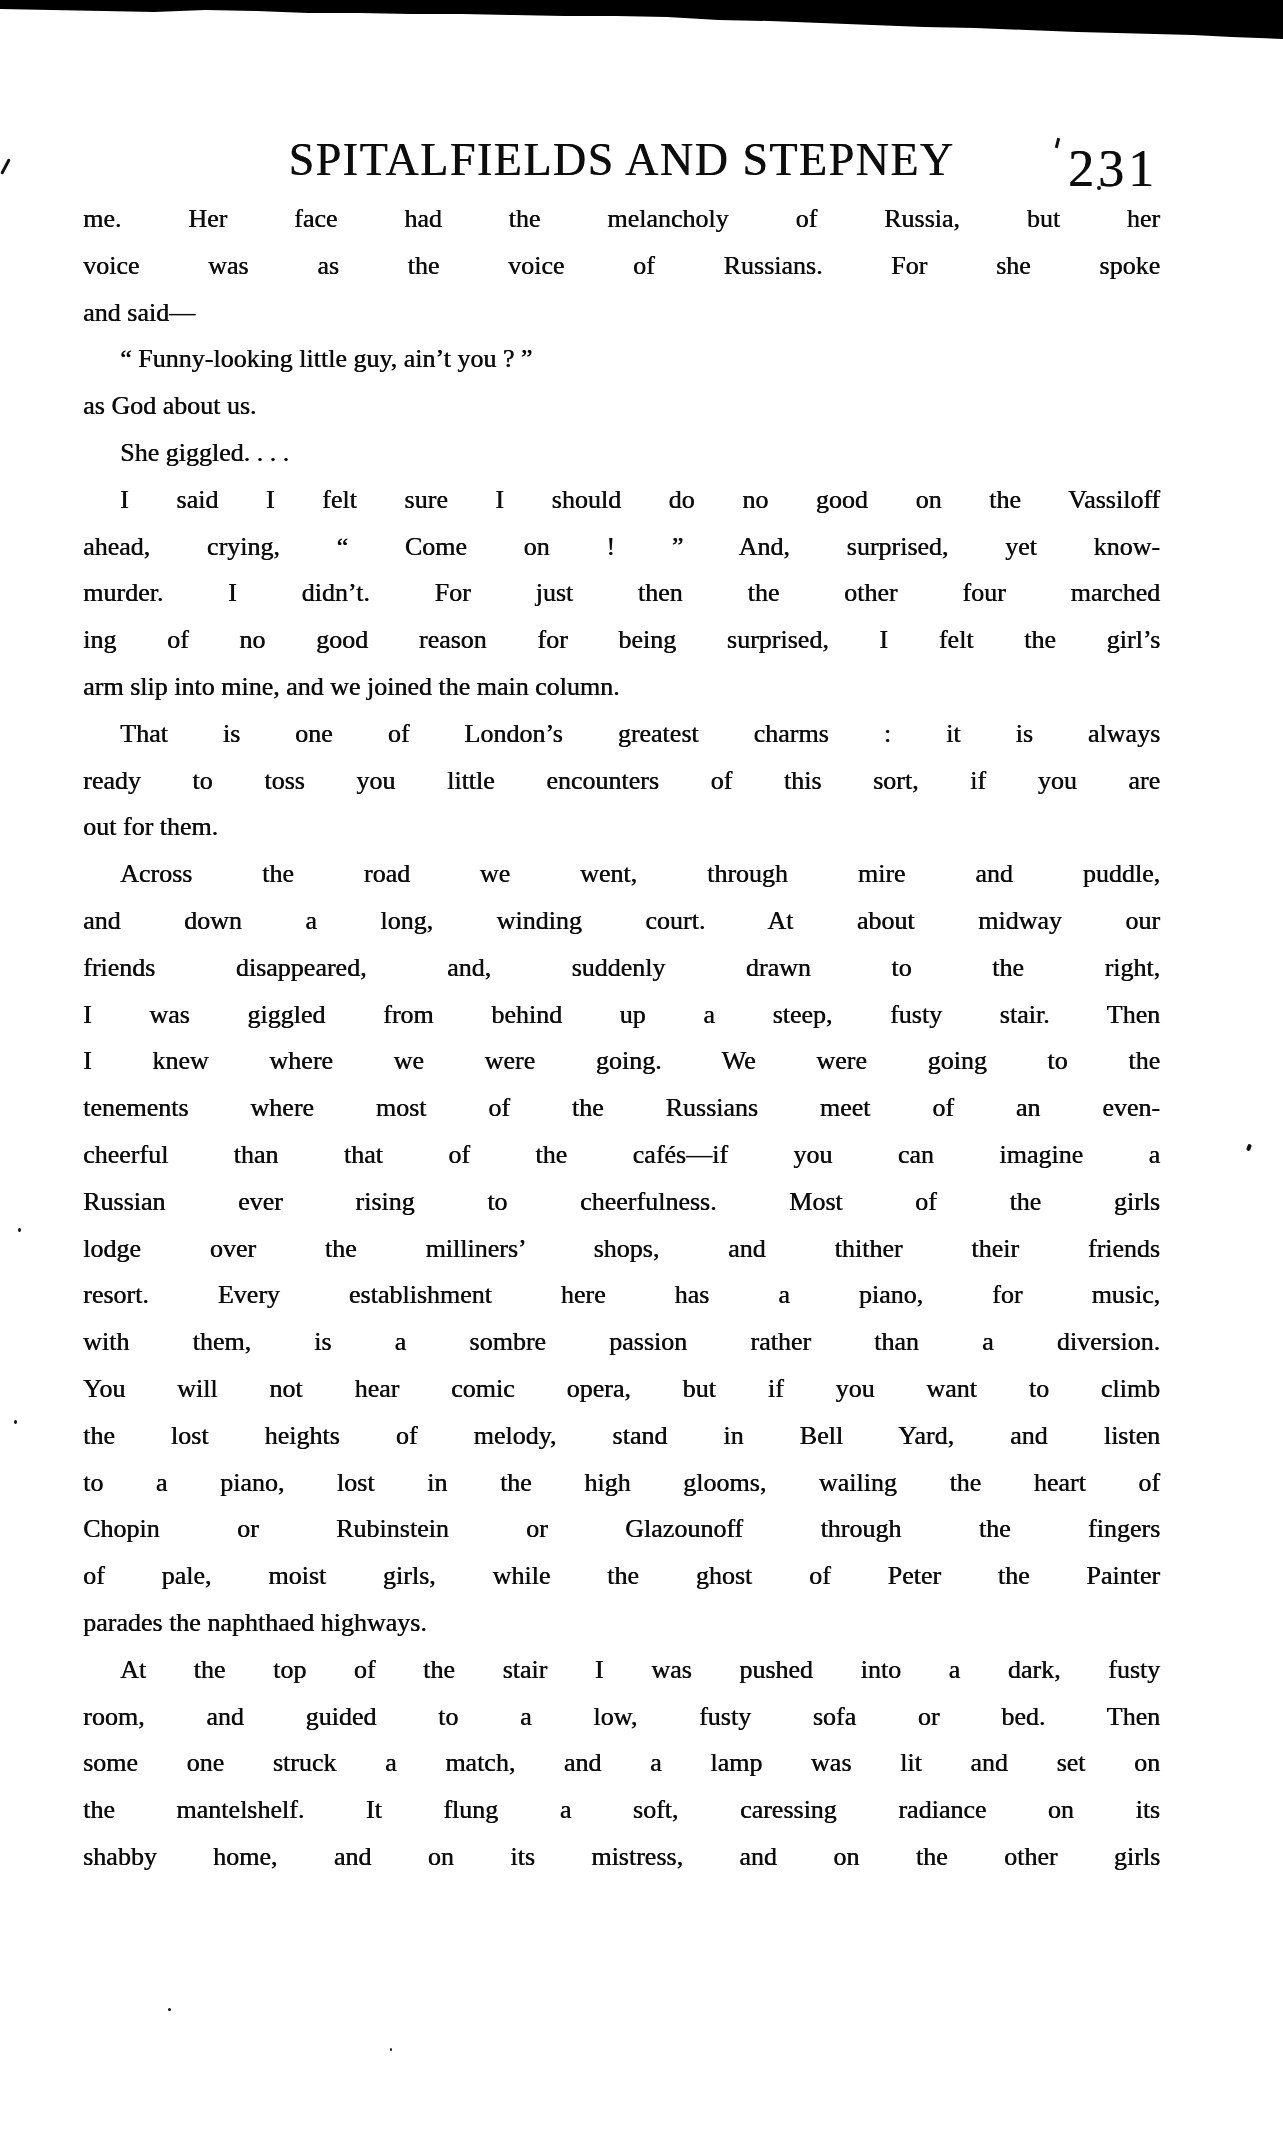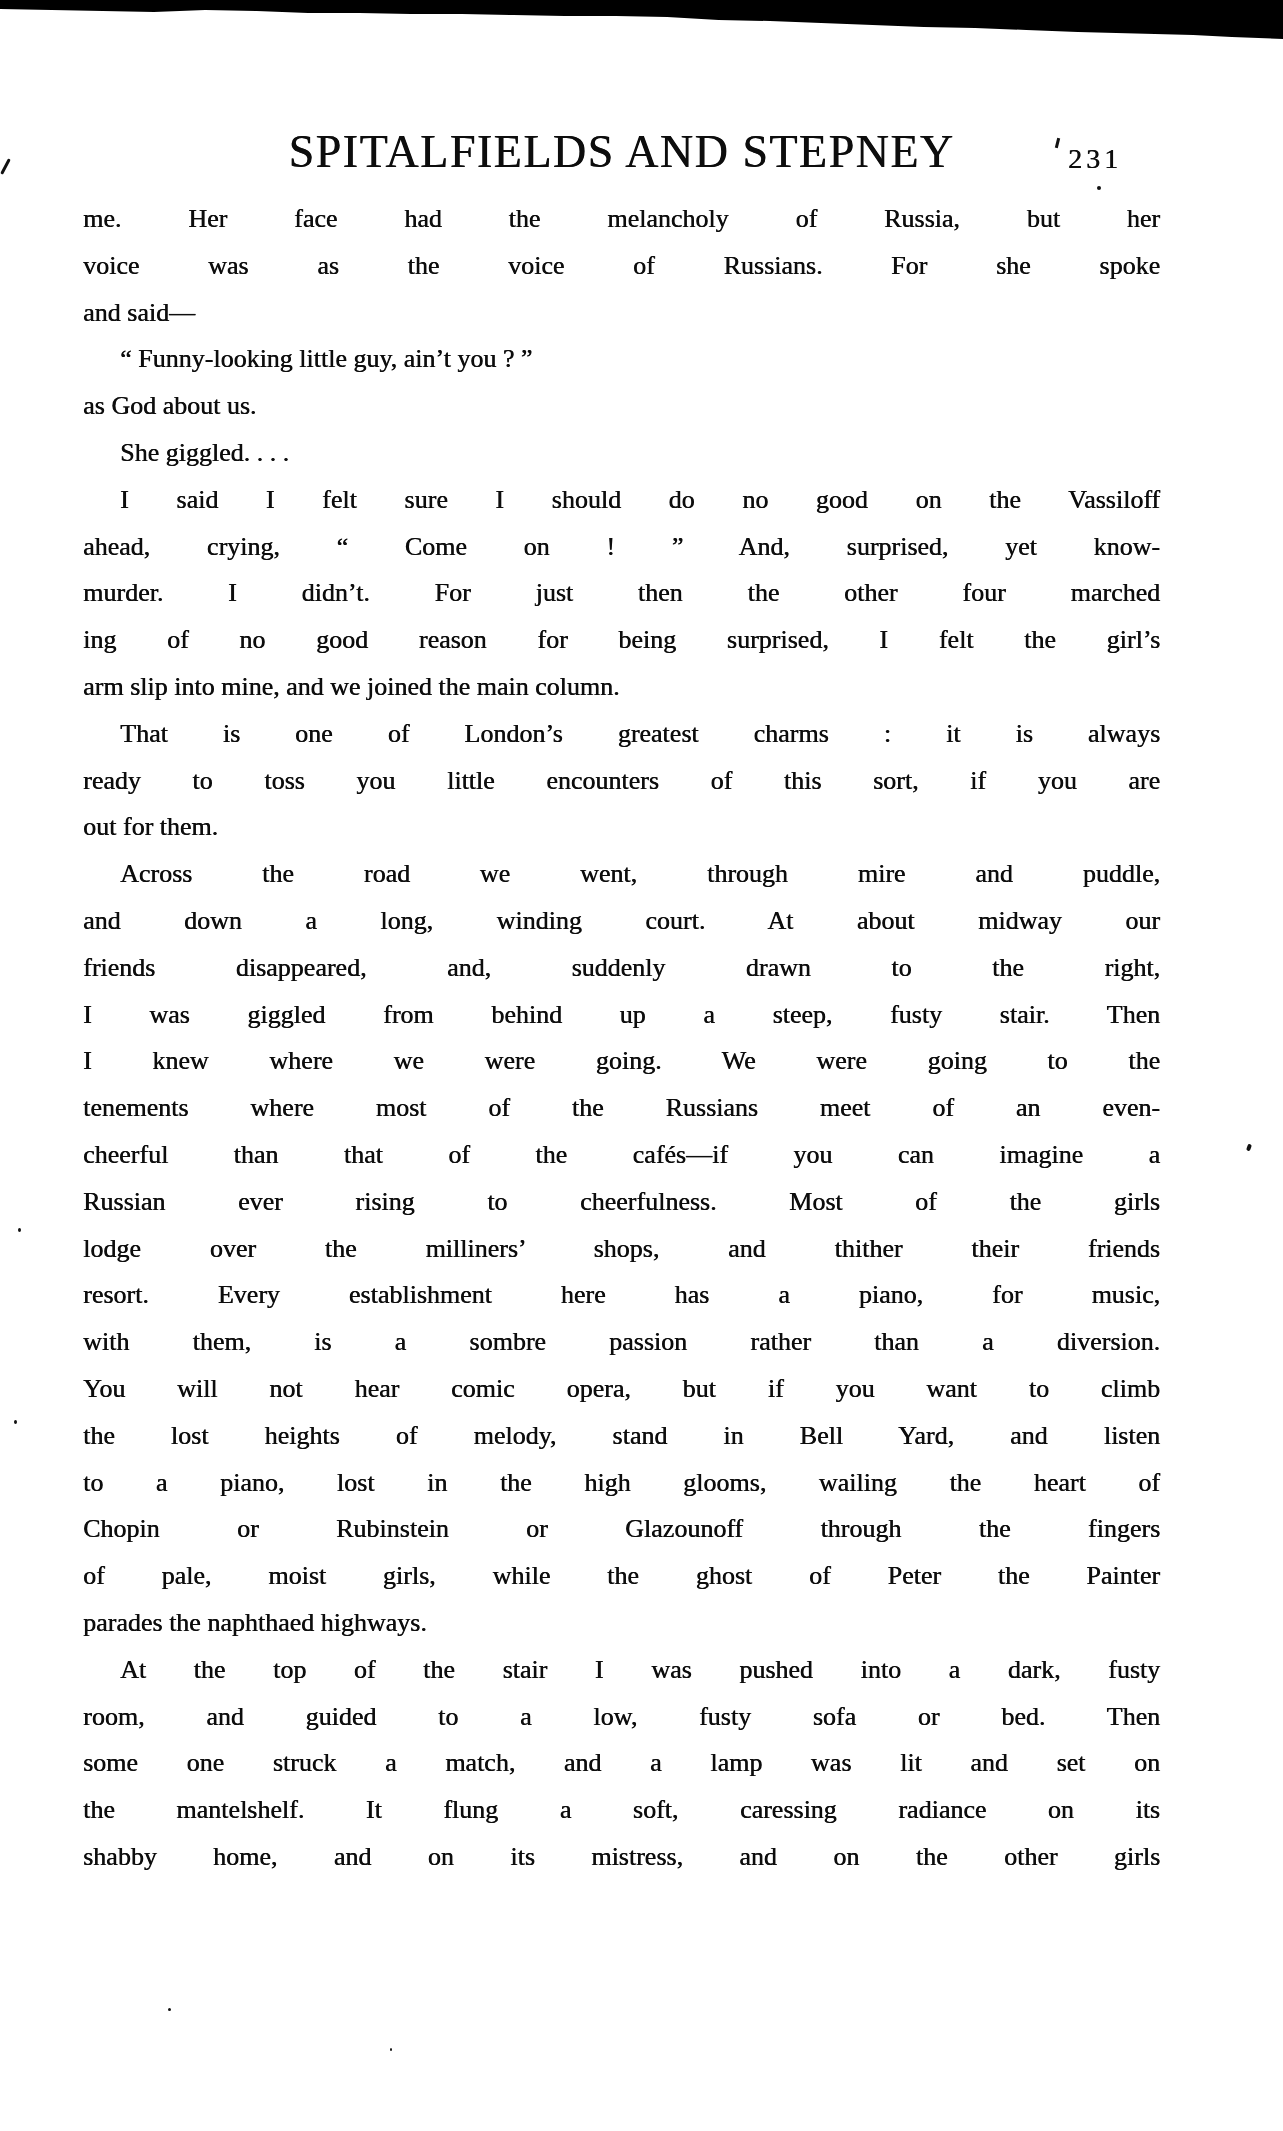--- a/index.html
+++ b/index.html
@@ -47,25 +47,26 @@
     width: 1077px;
     height: 52px;
   }
   .head-title {
     text-align: center;
     font-size: 46px;
     line-height: 52px;
     letter-spacing: 1.5px;
     white-space: nowrap;
     text-shadow: 0.5px 0 0 currentColor;
+    margin-top: 8px;
   }
   .page-num {
     position: absolute;
-    left: 985px; top: 7px;
-    font-size: 28px;
+    left: 985px; top: 17px;
+    font-size: 52px;
     line-height: 52px;
     letter-spacing: 4px;
     font-variant-numeric: oldstyle-nums;
     text-shadow: 0.5px 0 0 currentColor;
   }
 
   .text-block {
     position: absolute;
     left: 83px; top: 196px;
     width: 1077px;

